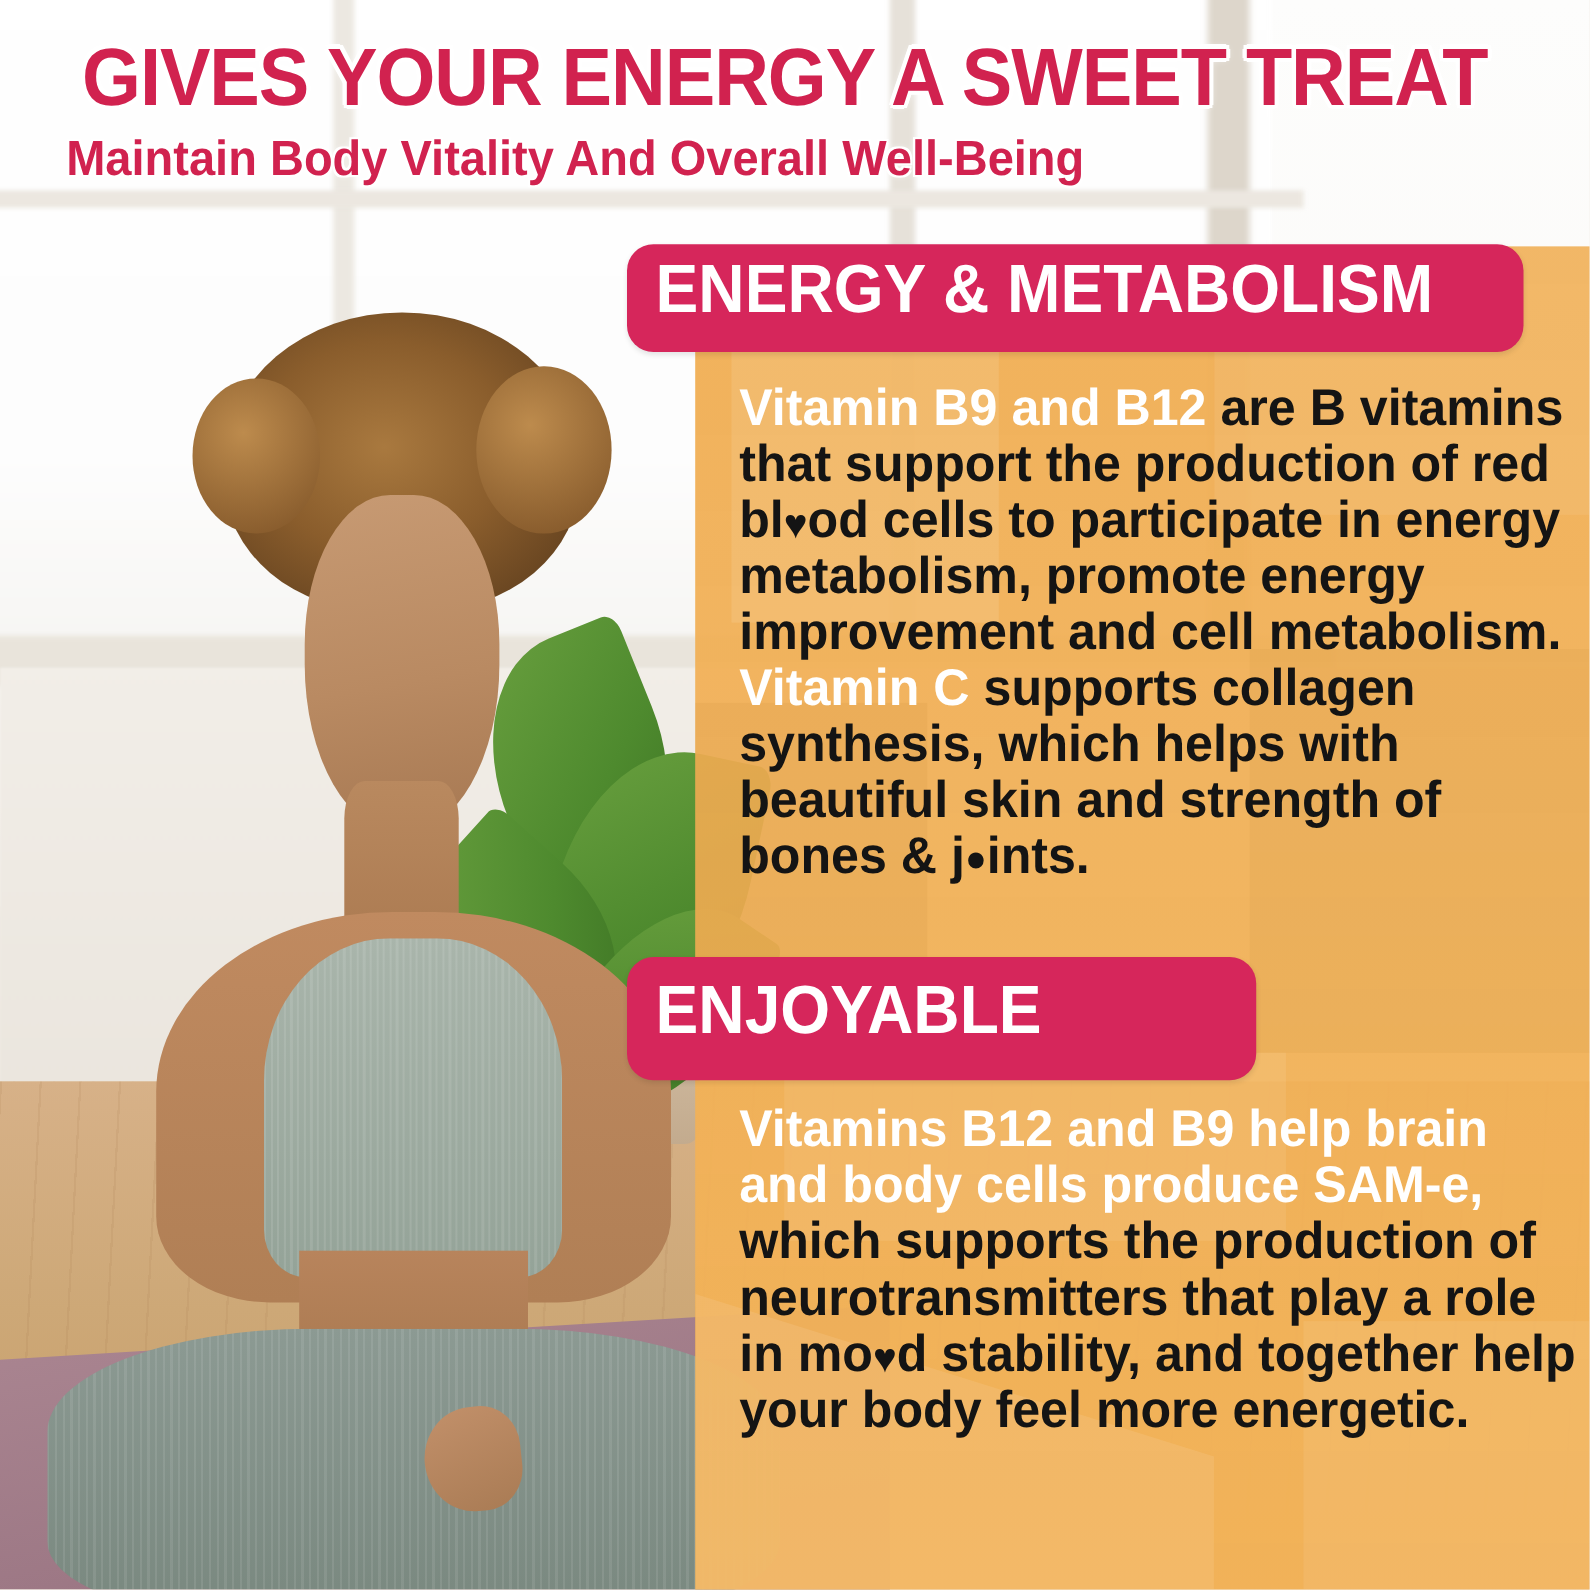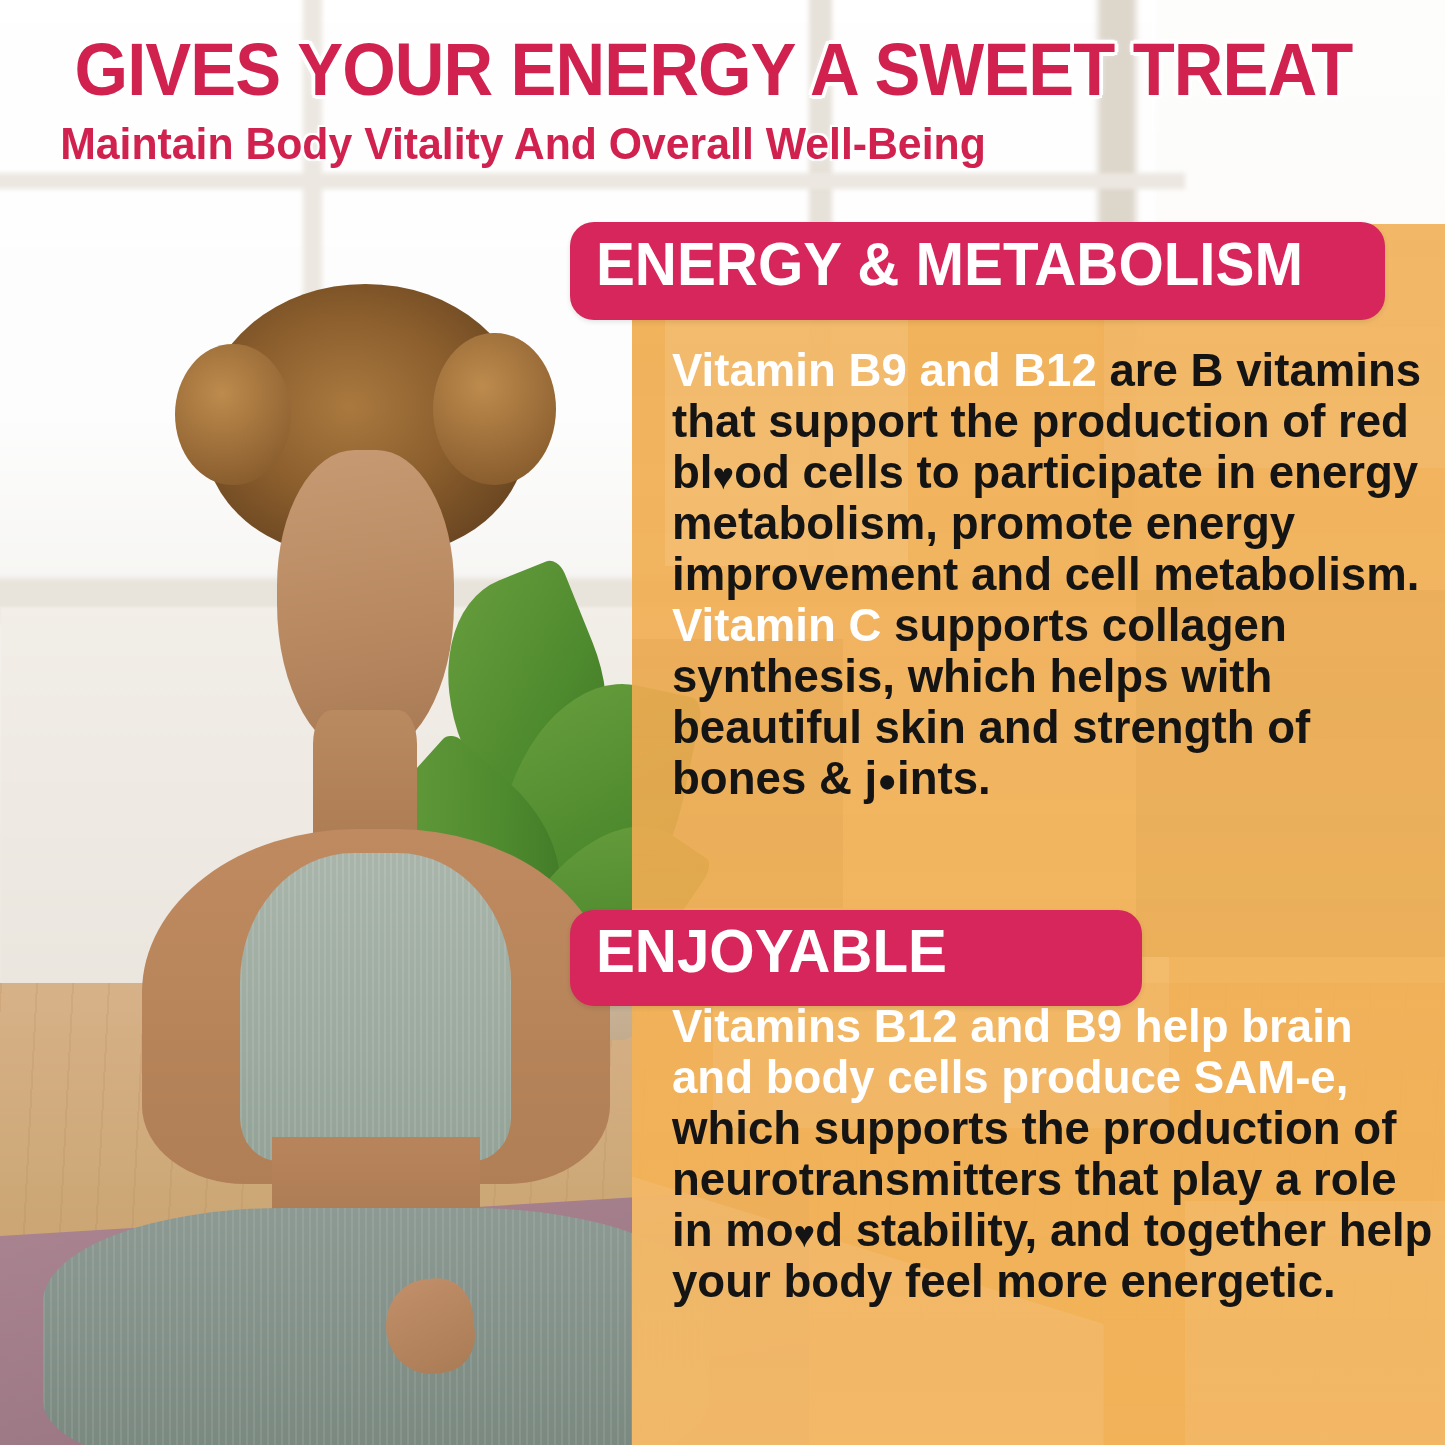--- a/index.html
+++ b/index.html
@@ -206,21 +206,21 @@
     font-weight:bold;
     color:#ffffff;
     font-size:62px;
     line-height:1;
     letter-spacing:0px;
     transform:scaleX(.94);
     transform-origin:left center;
     white-space:nowrap;
   }
   #banner-energy    { left:570px; top:222px;  width:815px; height:98px; }
-  #banner-enjoyable { left:570px; top:910px;  width:572px; height:96px; }
+  #banner-enjoyable { left:570px; top:870px;  width:572px; height:112px; }
 
   
   .para {
     position:absolute;
     z-index:6;
     font-family:"Liberation Sans Narrow","Liberation Sans", sans-serif;
     font-weight:bold;
     font-size:47px;
     line-height:1.085;
     color:#141414;

